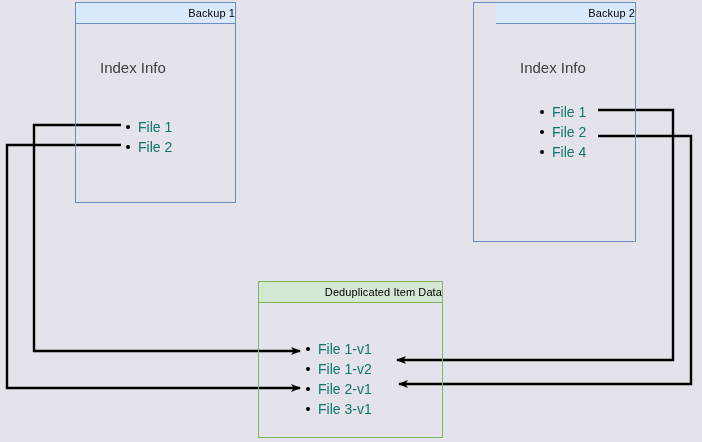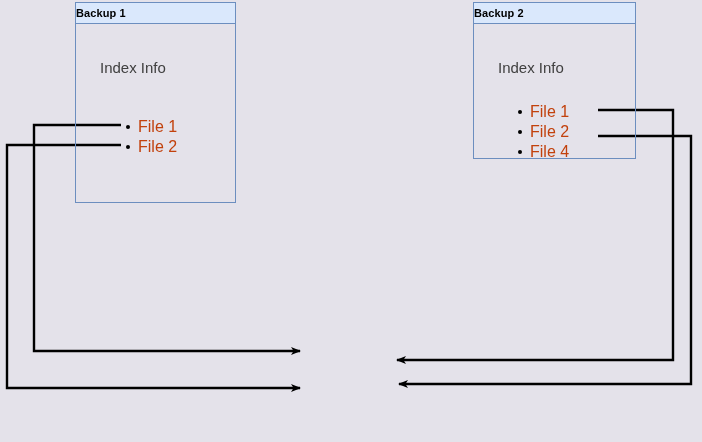--- a/index.html
+++ b/index.html
@@ -36,22 +36,22 @@
     border: 1px solid #6c8ebf;
     background: transparent;
   }
   .node.green {
     border-color: #82b366;
   }
   .node-header {
     box-sizing: border-box;
     height: 21px;
     line-height: 20px;
-    text-align: left;
-    font-weight: bold;
+    text-align: right;
+    font-weight: normal;
     font-size: 11px;
     color: #000000;
     background: #dae8fc;
     border-bottom: 1px solid #6c8ebf;
     letter-spacing: 0.1px;
   }
   .node.green .node-header {
     background: #d5e8d4;
     border-bottom-color: #82b366;
   }
@@ -66,39 +66,39 @@
     white-space: nowrap;
   }
   .file-list {
     position: absolute;
     margin: 0;
     padding: 0;
     list-style: none;
   }
   .file-list li {
     position: relative;
-    font-size: 16px;
+    font-size: 14px;
     line-height: 20px;
-    color: #c2410c;
+    color: #0f766e;
     white-space: nowrap;
     padding-left: 14px;
   }
   .file-list li::before {
     content: "";
     position: absolute;
     left: 2px;
     top: 8px;
     width: 4px;
     height: 4px;
     border-radius: 50%;
     background: #000000;
   }
   
   #node-backup1 { left: 75px;  top: 2px;   width: 161px; height: 201px; }
-  #node-backup2 { left: 473px; top: 2px;   width: 163px; height: 157px; }
+  #node-backup2 { left: 473px; top: 2px;   width: 163px; height: 240px; padding-left: 22px; }
   #node-dedup   { left: 258px; top: 281px; width: 185px; height: 157px; }
 
   #node-backup1 .index-label { left: 24px; top: 35px; }
   #node-backup2 .index-label { left: 24px; top: 35px; }
 
   #node-backup1 .file-list { left: 48px; top: 93px; }
   #node-backup2 .file-list { left: 42px; top: 78px; }
   #node-dedup  .file-list  { left: 45px; top: 36px; }
 </style>
 </head>
@@ -141,14 +141,25 @@
     <div class="node-body">
       <div class="index-label">Index Info</div>
       <ul class="file-list">
         <li>File 1</li>
         <li>File 2</li>
         <li>File 4</li>
       </ul>
     </div>
   </div>
 
+  <div class="node green" id="node-dedup">
+    <div class="node-header">Deduplicated Item Data</div>
+    <div class="node-body">
+      <ul class="file-list">
+        <li>File 1-v1</li>
+        <li>File 1-v2</li>
+        <li>File 2-v1</li>
+        <li>File 3-v1</li>
+      </ul>
+    </div>
+  </div>
 
 </div>
 
 </body></html>

